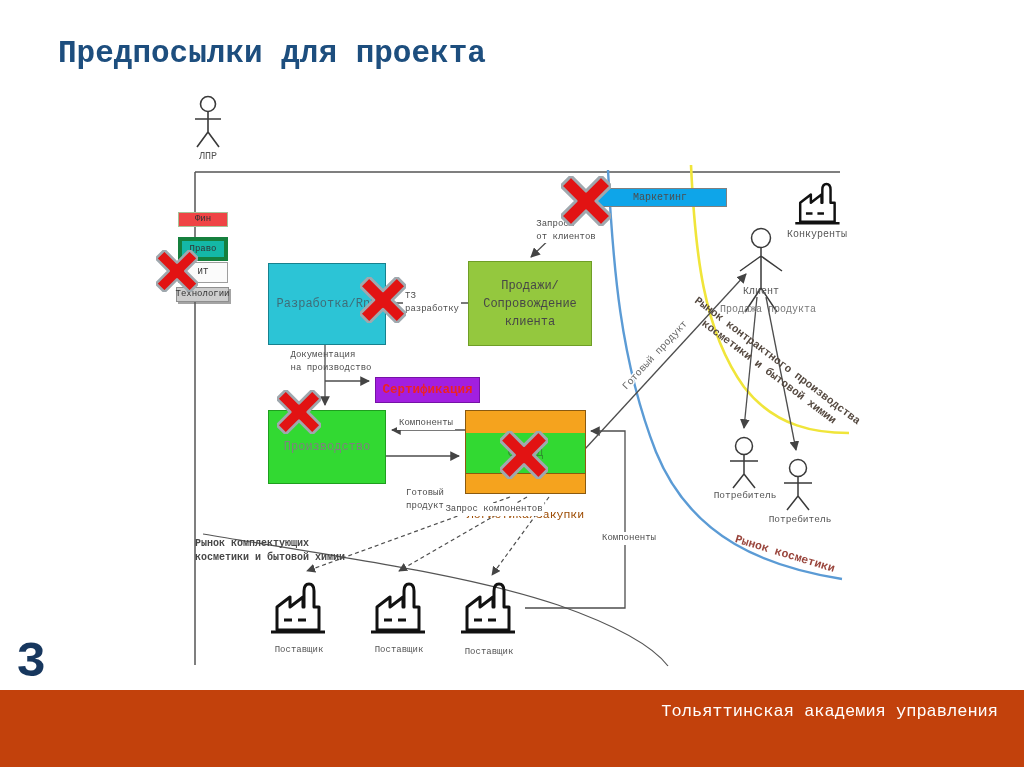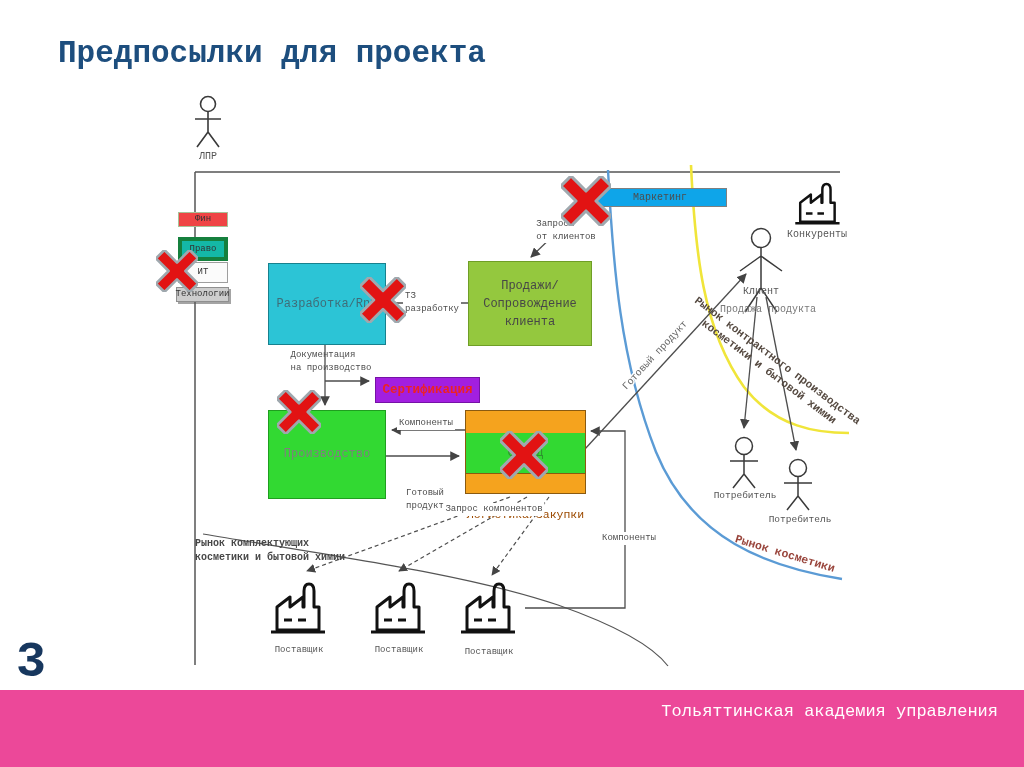--- a/index.html
+++ b/index.html
@@ -1,34 +1,34 @@
 <!DOCTYPE html>
 <html><head>
 <meta charset="utf-8">
 <style>
   html,body{margin:0;padding:0;background:#e8e8e8;}
   .slide{position:relative;width:1024px;height:767px;background:#ffffff;overflow:hidden;
          font-family:Liberation Mono, monospace;}
   .title{position:absolute;left:58px;top:36px;font-size:31px;font-weight:bold;color:#1d4e7e;z-index:2;}
-  .footer-bar{position:absolute;left:0;top:690px;width:1024px;height:77px;background:#ec4899;z-index:5;}
+  .footer-bar{position:absolute;left:0;top:690px;width:1024px;height:77px;background:#c2410c;z-index:5;}
   .footer-text{position:absolute;right:26px;top:12px;color:#ffffff;font-size:17px;}
   .page-num{position:absolute;left:16px;top:638px;font-size:50px;font-weight:bold;color:#17375e;z-index:4;line-height:1;}
   svg.layer{position:absolute;left:0;top:0;z-index:1;}
   .box{position:absolute;display:flex;align-items:center;justify-content:center;text-align:center;
        z-index:2;box-sizing:border-box;white-space:pre-line;line-height:1.35;}
   .dept{font-size:9px;color:#333;}
   .b-fin{left:178px;top:212px;width:50px;height:15px;background:#ef4444;border:1px solid #a7c197;}
   .b-law{left:178px;top:237px;width:50px;height:24px;background:#14b8a6;border:4px solid #15803d;}
   .b-it{left:178px;top:262px;width:50px;height:21px;background:#fbfbfb;border:1px solid #9e9e9e;}
   .b-tech{left:176px;top:287px;width:53px;height:15px;background:#cdcdcd;border:1px solid #8f8f8f;box-shadow:2px 2px 0 rgba(90,90,90,.55);}
   .b-marketing{left:593px;top:188px;width:134px;height:19px;background:#0ea5e9;border:1.5px solid #7f7f7f;font-size:10px;color:#4d4d4d;}
   .b-rnd{left:268px;top:263px;width:118px;height:82px;background:#2cc4d6;border:1.5px solid #17818e;font-size:12px;color:#3f6d78;}
   .b-sales{left:468px;top:261px;width:124px;height:85px;background:#94c83e;border:1.5px solid #6f9e26;font-size:12px;color:#474747;line-height:1.5;}
   .b-cert{left:375px;top:369px;width:105px;height:26px;background:#a21fe0;border:1.5px solid #7612a6;font-size:12.5px;font-weight:bold;color:#ee2222;margin-top:8px;}
-  .b-prod{left:268px;top:410px;width:118px;height:89px;background:#32d932;border:1.5px solid #1f9e1f;font-size:12px;color:#7f7f7f;}
+  .b-prod{left:268px;top:410px;width:118px;height:74px;background:#32d932;border:1.5px solid #1f9e1f;font-size:12px;color:#7f7f7f;}
   .b-whl{left:465px;top:410px;width:121px;height:84px;border:1.5px solid #8a5a10;background:#f5a31e;display:block;padding:0;}
   .wh-top{display:flex;align-items:center;justify-content:center;height:40px;background:#32d932;border-bottom:1.5px solid #8a5a10;font-size:12px;color:#2f8f2f;}
   .wh-bot{display:flex;align-items:center;justify-content:center;height:40px;font-size:11.5px;color:#9c4a00;}
   .lbl{position:absolute;z-index:2;font-size:9px;color:#4d4d4d;
        transform:translateX(-50%);white-space:pre-line;line-height:1.4;}
   .lbl.bg{background:#ffffff;padding:0 2px;}
   .actor-lbl{font-size:10px;color:#555;}
   .bold-lbl{font-size:10px;font-weight:bold;color:#474747;}
   .xmark{position:absolute;z-index:3;}
 </style>

